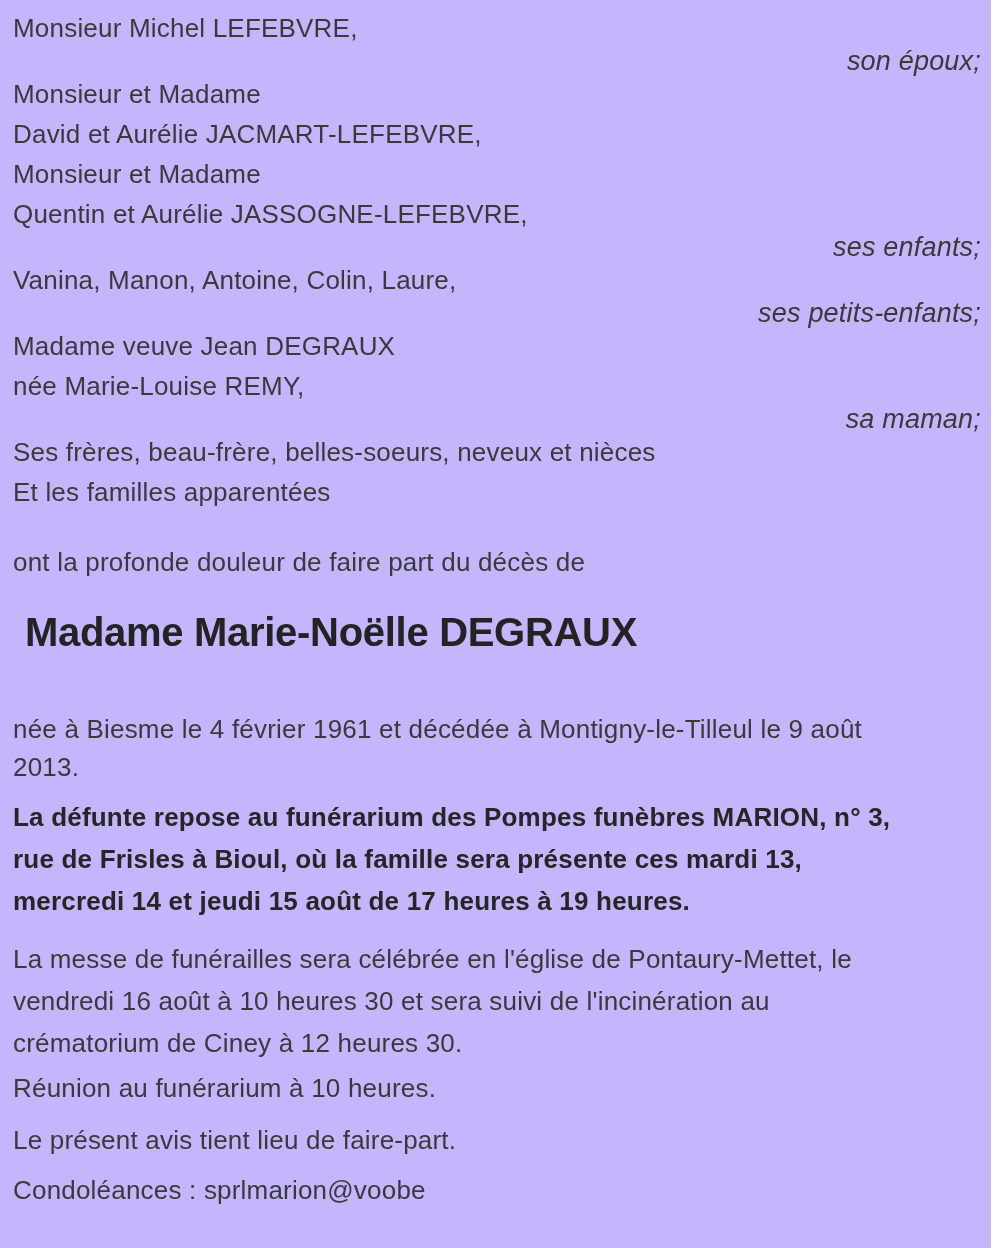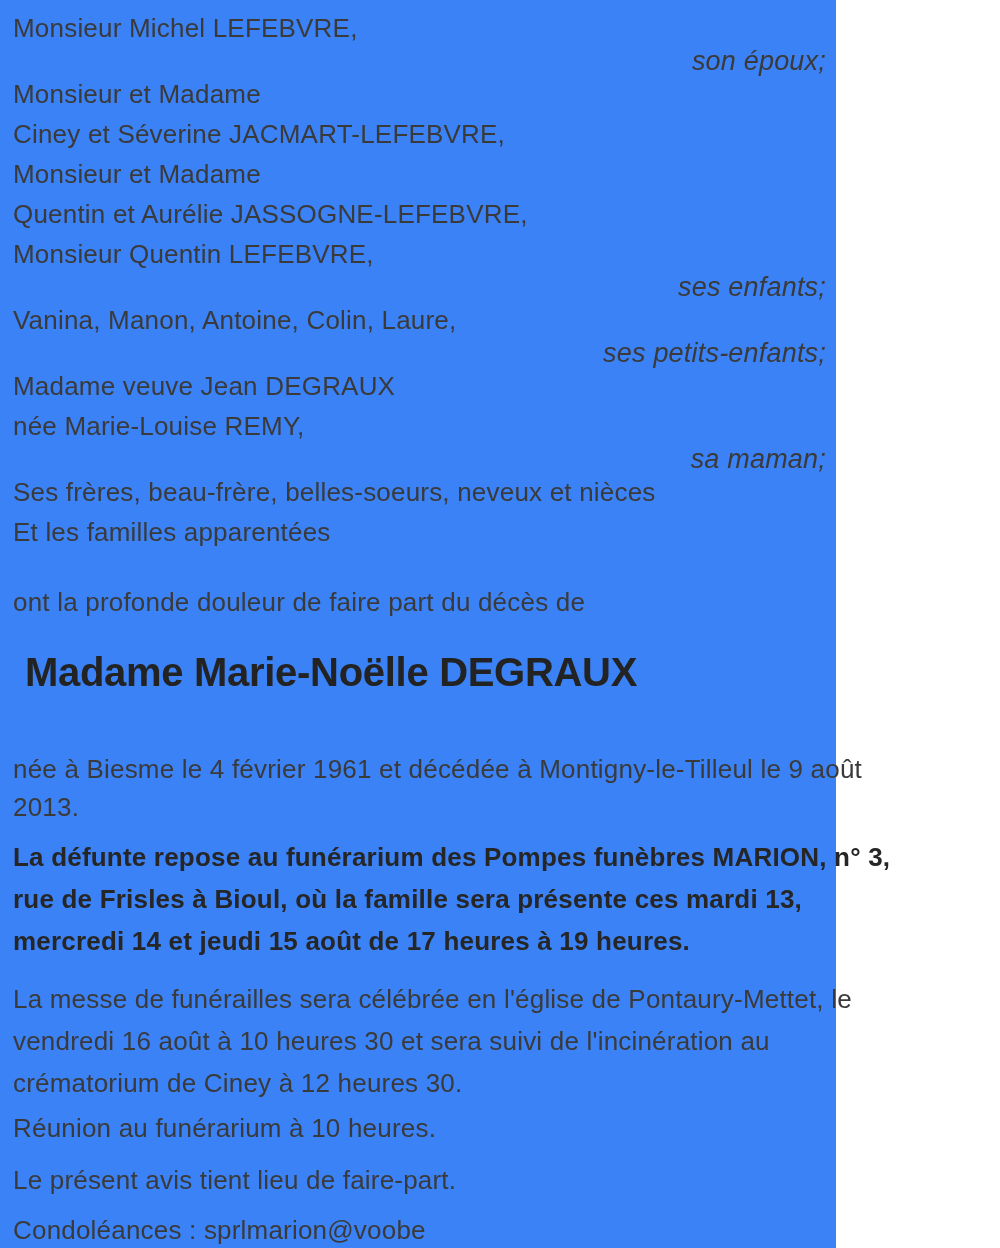--- a/index.html
+++ b/index.html
@@ -10,24 +10,24 @@
   }
   body {
     width: 1000px;
     height: 1248px;
     overflow: hidden;
     font-family: "Liberation Sans", "DejaVu Sans", sans-serif;
     color: #3a3a3a;
   }
   .doc {
     box-sizing: border-box;
-    width: 836px;
+    width: 991px;
     height: 1248px;
     padding: 8px 10px 0 13px;
-    background: #3b82f6;
+    background: #c4b5fd;
   }
   
   .fam-line {
     font-size: 26px;
     line-height: 40px;
     letter-spacing: 0.2px;
     white-space: nowrap;
   }
   .relation {
     font-size: 27px;
@@ -77,24 +77,23 @@
 <body>
 
 <div class="doc">
 
   <section>
 
     <div class="fam-line">Monsieur Michel LEFEBVRE,</div>
     <div class="relation">son époux;</div>
 
     <div class="fam-line">Monsieur et Madame</div>
-    <div class="fam-line">Ciney et Séverine JACMART-LEFEBVRE,</div>
+    <div class="fam-line">David et Aurélie JACMART-LEFEBVRE,</div>
     <div class="fam-line">Monsieur et Madame</div>
     <div class="fam-line">Quentin et Aurélie JASSOGNE-LEFEBVRE,</div>
-    <div class="fam-line">Monsieur Quentin LEFEBVRE,</div>
     <div class="relation">ses enfants;</div>
 
     <div class="fam-line">Vanina, Manon, Antoine, Colin, Laure,</div>
     <div class="relation">ses petits-enfants;</div>
 
     <div class="fam-line">Madame veuve Jean DEGRAUX</div>
     <div class="fam-line">née Marie-Louise REMY,</div>
     <div class="relation">sa maman;</div>
 
     <div class="fam-line">Ses frères, beau-frère, belles-soeurs, neveux et nièces</div>

